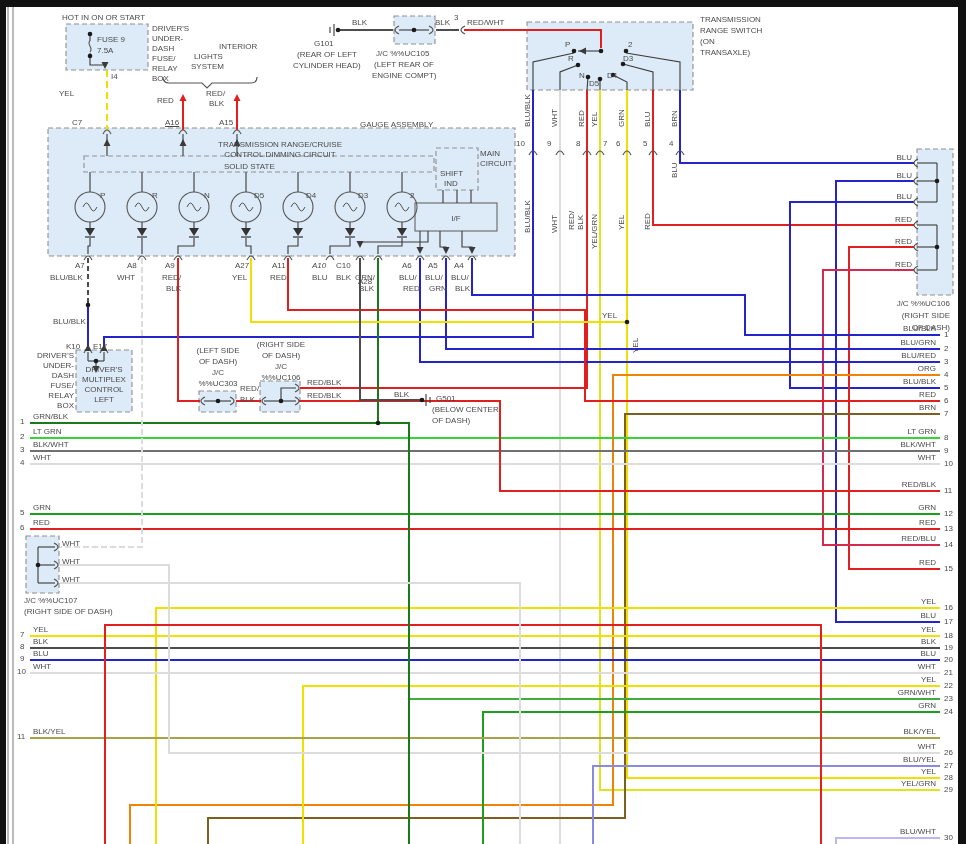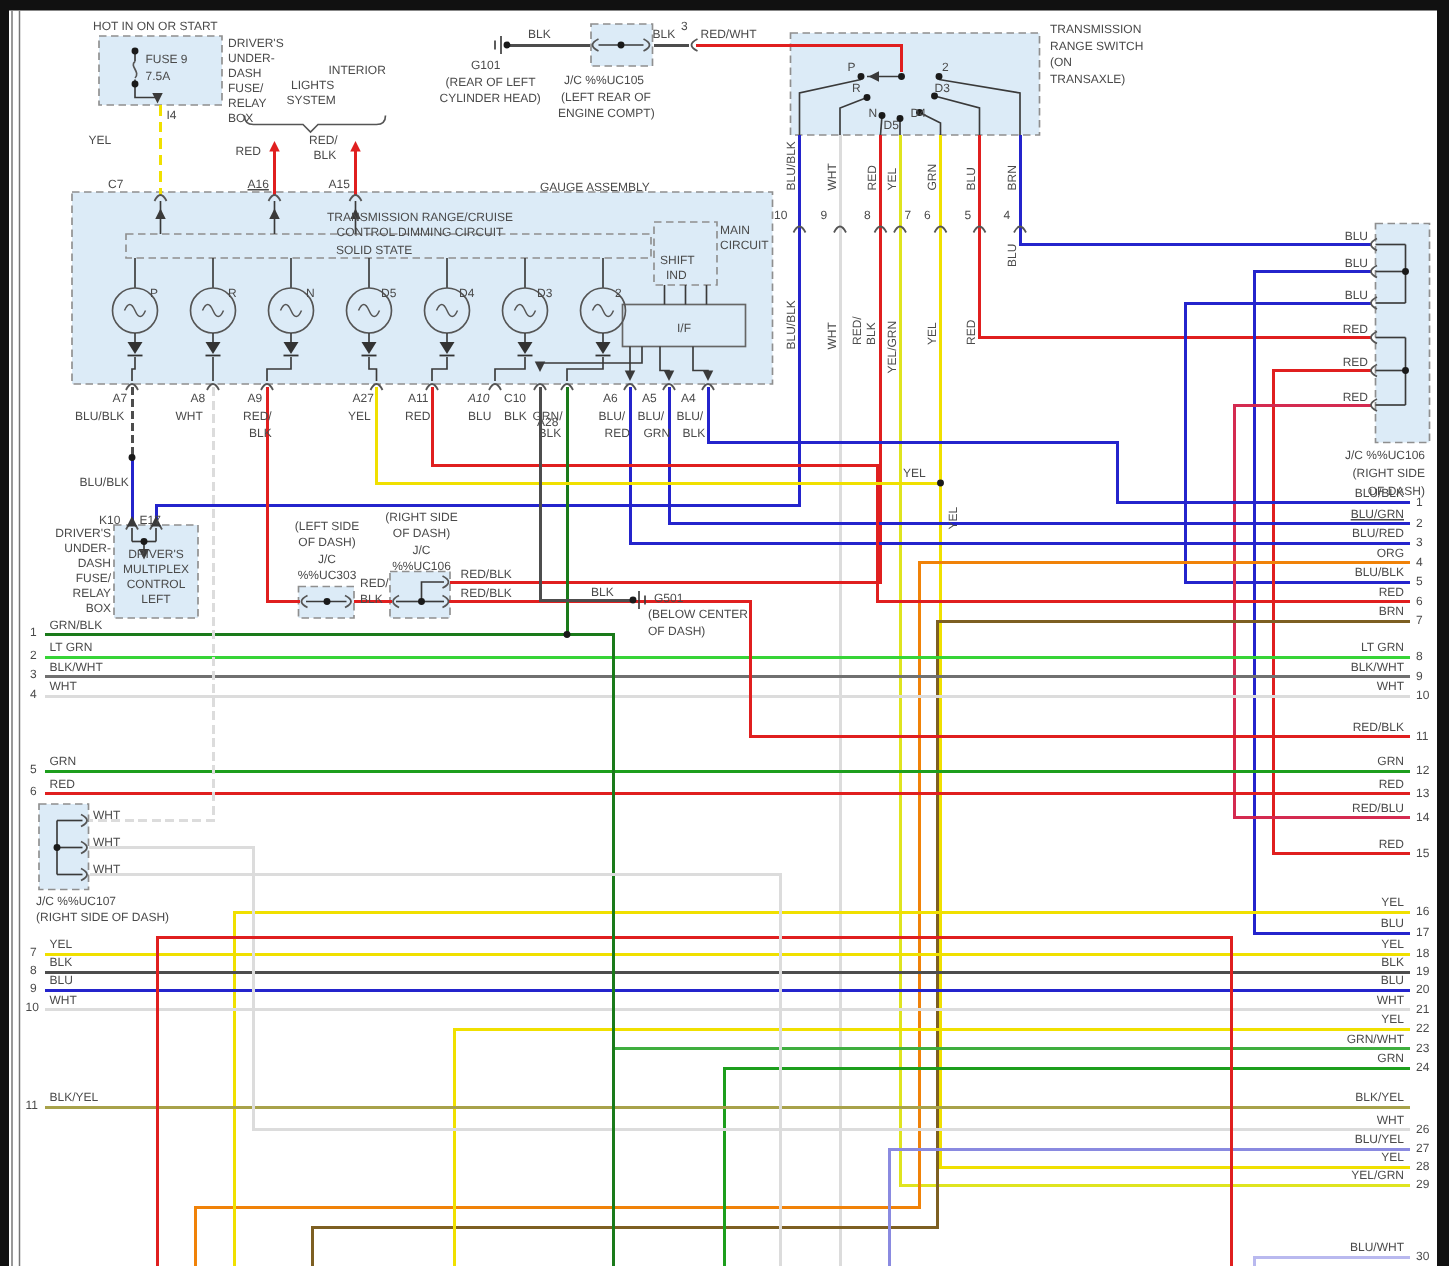--- a/index.html
+++ b/index.html
@@ -423,21 +423,21 @@
       <div class="lbl" style="left: 33px; top: 637px;">BLK</div>
       <div class="lbl" style="left: 20px; top: 642px;">8</div>
       <div class="lbl" style="left: 33px; top: 649px;">BLU</div>
       <div class="lbl" style="left: 20px; top: 654px;">9</div>
       <div class="lbl" style="left: 33px; top: 662px;">WHT</div>
       <div class="lbl" style="left: 17px; top: 667px;">10</div>
       <div class="lbl" style="left: 33px; top: 727px;">BLK/YEL</div>
       <div class="lbl" style="left: 17px; top: 732px;">11</div>
       <div class="lbl r" style="left: 936px; top: 324px;">BLU/BLK</div>
       <div class="lbl" style="left: 944px; top: 330px;">1</div>
-      <div class="lbl r" style="left: 936px; top: 338px; text-decoration: underline;">BLU/GRN</div>
+      <div class="lbl r" style="left: 936px; top: 338px;">BLU/GRN</div>
       <div class="lbl" style="left: 944px; top: 344px;">2</div>
       <div class="lbl r" style="left: 936px; top: 351px;">BLU/RED</div>
       <div class="lbl" style="left: 944px; top: 357px;">3</div>
       <div class="lbl r" style="left: 936px; top: 364px;">ORG</div>
       <div class="lbl" style="left: 944px; top: 370px;">4</div>
       <div class="lbl r" style="left: 936px; top: 377px;">BLU/BLK</div>
       <div class="lbl" style="left: 944px; top: 383px;">5</div>
       <div class="lbl r" style="left: 936px; top: 390px;">RED</div>
       <div class="lbl" style="left: 944px; top: 396px;">6</div>
       <div class="lbl r" style="left: 936px; top: 403px;">BRN</div>

